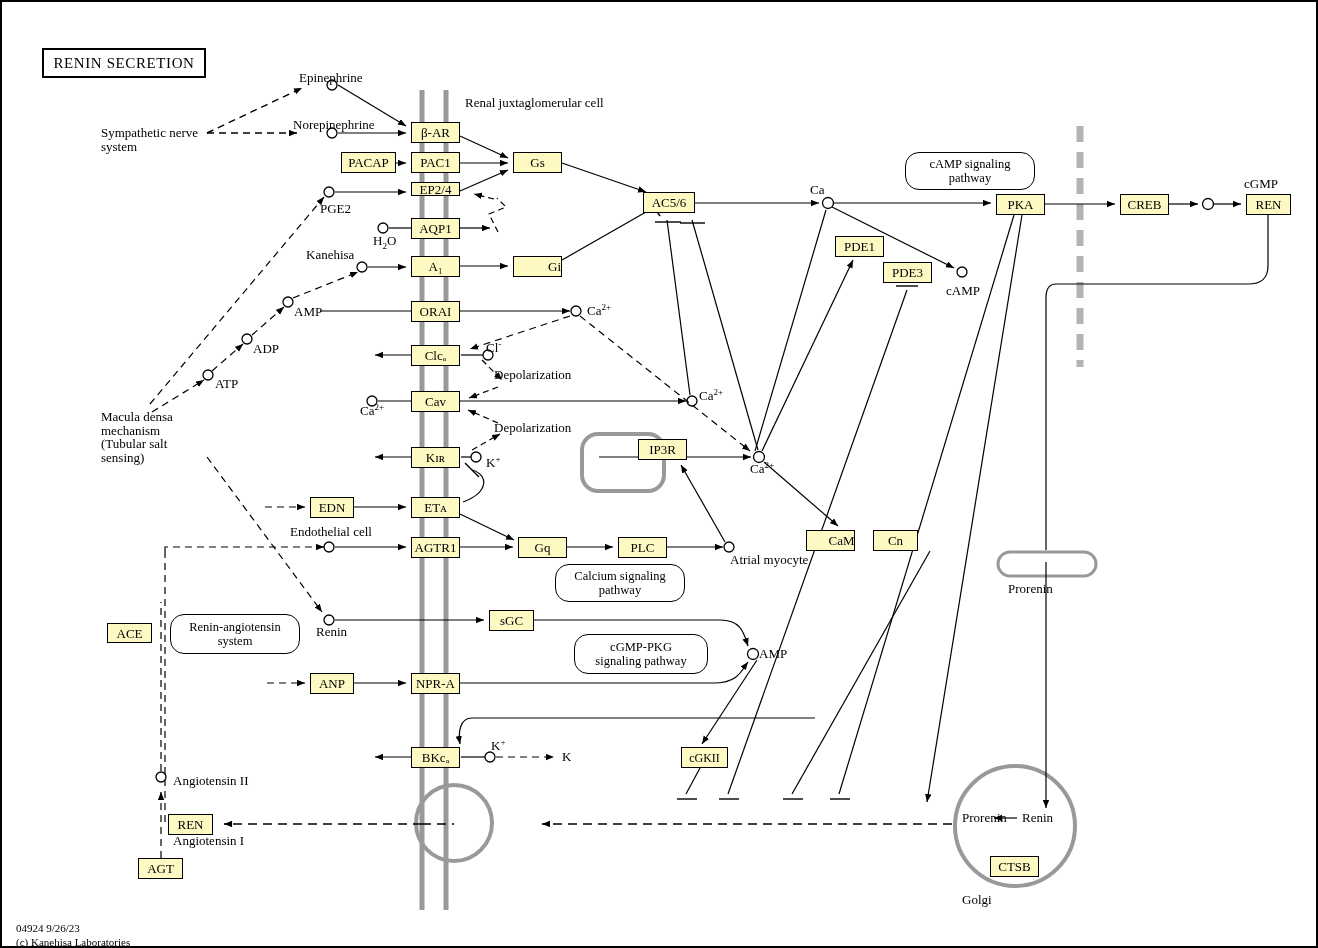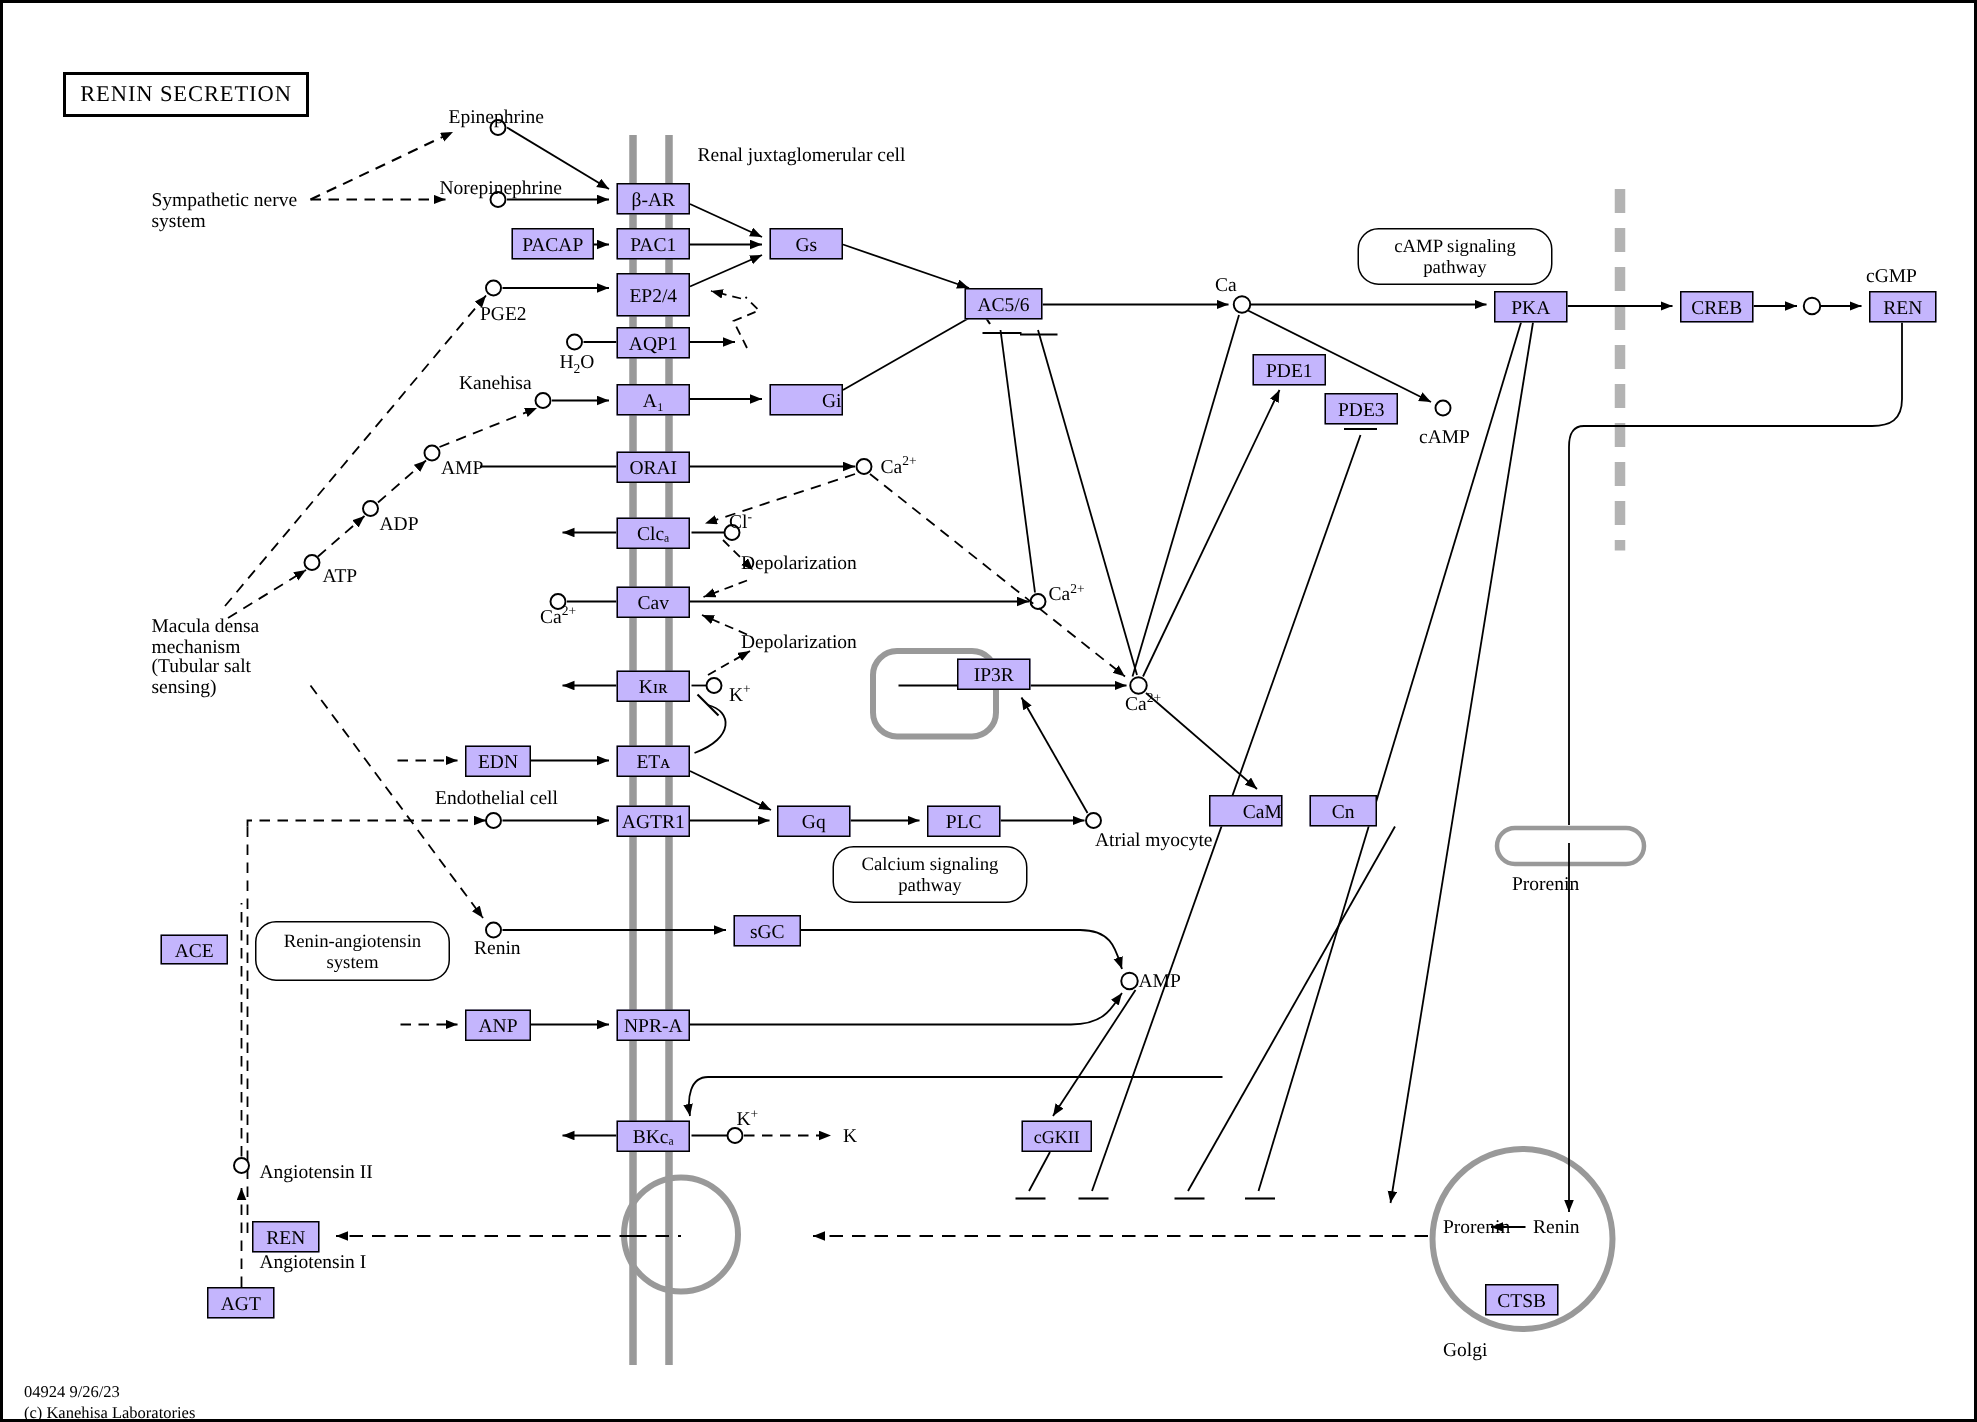--- a/index.html
+++ b/index.html
@@ -1,19 +1,19 @@
 <!DOCTYPE html>
 <html><head>
 <meta charset="utf-8">
 <style>
   html,body{margin:0;padding:0;background:#fff;}
   body{font-family:"Liberation Serif", serif;}
   #page{position:relative;width:1318px;height:948px;background:#fff;border:2px solid #000;box-sizing:border-box;overflow:hidden;}
   svg#canvas{position:absolute;left:0;top:0;width:1318px;height:948px;}
-  .gbox{position:absolute;background:#c4b5fd;border:1px solid #000;box-sizing:border-box;
+  .gbox{position:absolute;background:#fef9c3;border:1px solid #000;box-sizing:border-box;
         font-family:"Liberation Serif", serif;font-size:13px;color:#000;
         display:flex;align-items:center;justify-content:center;line-height:1;white-space:nowrap;}
   .lbl{position:absolute;font-family:"Liberation Serif", serif;font-size:13px;color:#000;white-space:nowrap;line-height:1.05;}
   .lbl.c{text-align:center;}
   .title-box{position:absolute;left:40px;top:46px;width:160px;height:26px;border:2px solid #000;
              background:#fff;display:flex;align-items:center;justify-content:center;
              font-family:"Liberation Serif", serif;font-size:15px;letter-spacing:.6px;}
   .rrect{position:absolute;border:1px solid #000;border-radius:14px;background:#fff;
          display:flex;align-items:center;justify-content:center;text-align:center;
          font-family:"Liberation Serif", serif;font-size:12.5px;line-height:1.15;}
@@ -431,24 +431,27 @@
 
   <div class="rrect" style="left:903px;top:150px;width:128px;height:36px;">
     <div><span>cAMP signaling</span><br><span>pathway</span></div>
   </div>
   <div class="rrect" style="left:168px;top:612px;width:128px;height:38px;">
     <div><span>Renin-angiotensin</span><br><span>system</span></div>
   </div>
   <div class="rrect" style="left:553px;top:562px;width:128px;height:36px;">
     <div><span>Calcium signaling</span><br><span>pathway</span></div>
   </div>
+  <div class="rrect" style="left:572px;top:632px;width:132px;height:38px;">
+    <div><span>cGMP-PKG</span><br><span>signaling pathway</span></div>
+  </div>
 
   <div class="gbox" style="left:409px;top:120px;width:49px;height:21px;">β-AR</div>
   <div class="gbox" style="left:409px;top:150px;width:49px;height:21px;">PAC1</div>
-  <div class="gbox" style="left:409px;top:180px;width:49px;height:29px;">EP2/4</div>
+  <div class="gbox" style="left:409px;top:180px;width:49px;height:14px;">EP2/4</div>
   <div class="gbox" style="left:409px;top:216px;width:49px;height:21px;">AQP1</div>
   <div class="gbox" style="left:409px;top:254px;width:49px;height:21px;">A₁</div>
   <div class="gbox" style="left:409px;top:299px;width:49px;height:21px;">ORAI</div>
   <div class="gbox" style="left:409px;top:343px;width:49px;height:21px;">Clcₐ</div>
   <div class="gbox" style="left:409px;top:389px;width:49px;height:21px;">Caᴠ</div>
   <div class="gbox" style="left:409px;top:445px;width:49px;height:21px;">Kɪʀ</div>
   <div class="gbox" style="left:409px;top:495px;width:49px;height:21px;">ETᴀ</div>
   <div class="gbox" style="left:409px;top:535px;width:49px;height:21px;">AGTR1</div>
   <div class="gbox" style="left:409px;top:671px;width:49px;height:21px;">NPR-A</div>
   <div class="gbox" style="left:409px;top:745px;width:49px;height:21px;">BKcₐ</div>

